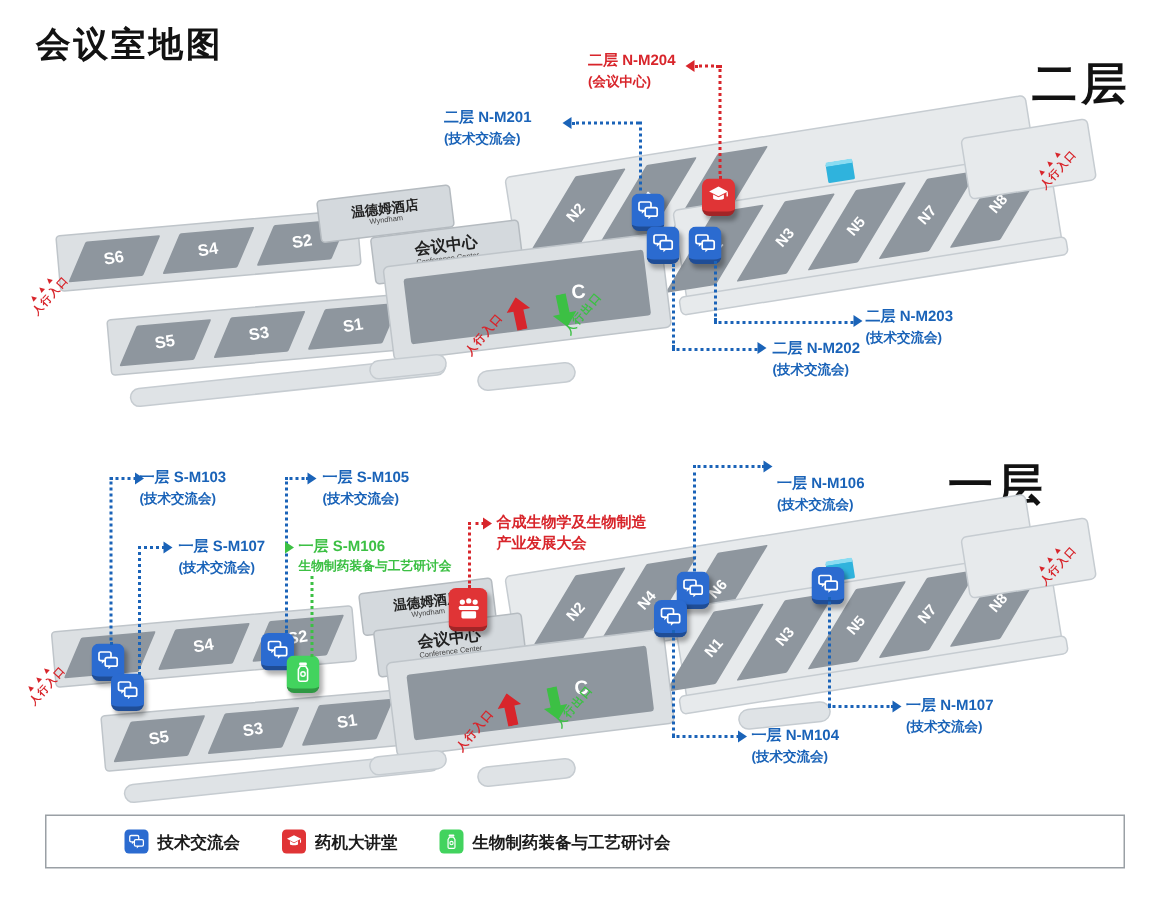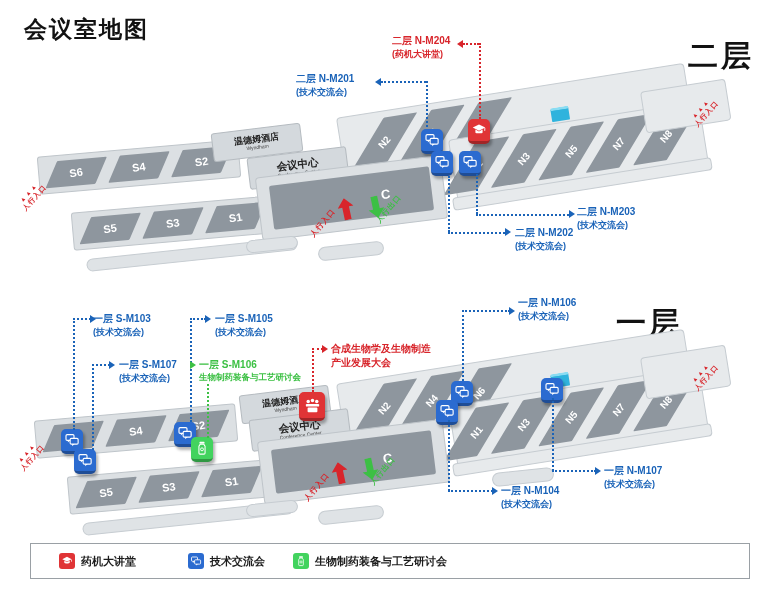--- a/index.html
+++ b/index.html
@@ -201,21 +201,21 @@
         </svg>
       </div>
     <div class="badge red" style="left:468px;top:119px;">
         <svg viewBox="0 0 24 24">
           <use href="#i-cap"></use>
         </svg>
       </div>
 
     <div class="ann cr" style="left:392px;top:34px;">
       <div class="l1">二层 N-M204</div>
-      <div class="l2">(药机大讲堂)</div>
+      <div class="l2">(会议中心)</div>
     </div>
     <span class="ahl cr" style="left:457px;top:40px;"></span>
     <div class="lh cr" style="left:463px;top:43px;width:16px;"></div>
     <div class="lv cr" style="left:479px;top:43px;height:76px;"></div>
 
     <div class="ann cb" style="left:296px;top:72px;">
       <div class="l1">二层 N-M201</div>
       <div class="l2">(技术交流会)</div>
     </div>
     <span class="ahl cb" style="left:375px;top:78px;"></span>
@@ -250,21 +250,21 @@
         <use href="#i-arr" fill="#d8252b"></use>
       </svg>
     <div class="rot cr" style="left:306px;top:218px;">人行入口</div>
     <svg class="aup" style="left:368px;top:196px;transform:rotate(168deg);" width="16" height="22" viewBox="0 0 16 22">
         <use href="#i-arr" fill="#3cc044"></use>
       </svg>
     <div class="rot cg" style="left:372px;top:204px;">人行出口</div>
   </div>
 
   <div class="layer">
-    <div class="floor-label" style="left:616px;top:303px;">一层</div>
+    <div class="floor-label" style="left:632px;top:303px;">一层</div>
 
     <div class="base" style="left:336px;top:384px;width:350px;height:58px;">
       <div class="cyan" style="left:212px;top:23px;"></div>
       <div class="nrow" style="left:26px;top:6px;">
         <div class="hall-n">
             <span>N2</span>
           </div>
         <div class="hall-n">
             <span>N4</span>
           </div>
@@ -408,21 +408,21 @@
     <div class="lv cg" style="left:207px;top:384px;height:54px;"></div>
 
     <div class="ann cr" style="left:331px;top:342px;">
       <div class="l1">合成生物学及生物制造</div>
       <div class="l1">产业发展大会</div>
     </div>
     <span class="ahr cr" style="left:322px;top:345px;"></span>
     <div class="lh cr" style="left:312px;top:348px;width:11px;"></div>
     <div class="lv cr" style="left:312px;top:348px;height:44px;"></div>
 
-    <div class="ann cb" style="left:518px;top:296px;">
+    <div class="ann cb" style="left:518px;top:316px;">
       <div class="l1">一层 N-M106</div>
       <div class="l2">(技术交流会)</div>
     </div>
     <span class="ahr cb" style="left:509px;top:307px;"></span>
     <div class="lh cb" style="left:462px;top:310px;width:48px;"></div>
     <div class="lv cb" style="left:462px;top:310px;height:71px;"></div>
 
     <div class="ann cb" style="left:604px;top:464px;">
       <div class="l1">一层 N-M107</div>
       <div class="l2">(技术交流会)</div>
@@ -451,35 +451,35 @@
         <use href="#i-arr" fill="#d8252b"></use>
       </svg>
     <div class="rot cr" style="left:300px;top:482px;">人行入口</div>
     <svg class="aup" style="left:362px;top:458px;transform:rotate(168deg);" width="16" height="22" viewBox="0 0 16 22">
         <use href="#i-arr" fill="#3cc044"></use>
       </svg>
     <div class="rot cg" style="left:366px;top:466px;">人行出口</div>
   </div>
 
   <div class="legend">
+    <span class="litem" style="margin-left:52px;">
+      <span class="licon blue">
+          <svg viewBox="0 0 24 24">
+            <use href="#i-chat"></use>
+          </svg>
+        </span>
+      <span>技术交流会</span>
+    </span>
     <span class="litem" style="margin-left:28px;">
       <span class="licon red">
           <svg viewBox="0 0 24 24">
             <use href="#i-cap"></use>
           </svg>
         </span>
       <span>药机大讲堂</span>
-    </span>
-    <span class="litem" style="margin-left:52px;">
-      <span class="licon blue">
-          <svg viewBox="0 0 24 24">
-            <use href="#i-chat"></use>
-          </svg>
-        </span>
-      <span>技术交流会</span>
     </span>
     <span class="litem" style="margin-left:28px;">
       <span class="licon green">
           <svg viewBox="0 0 24 24">
             <use href="#i-bottle"></use>
           </svg>
         </span>
       <span>生物制药装备与工艺研讨会</span>
     </span>
   </div>

